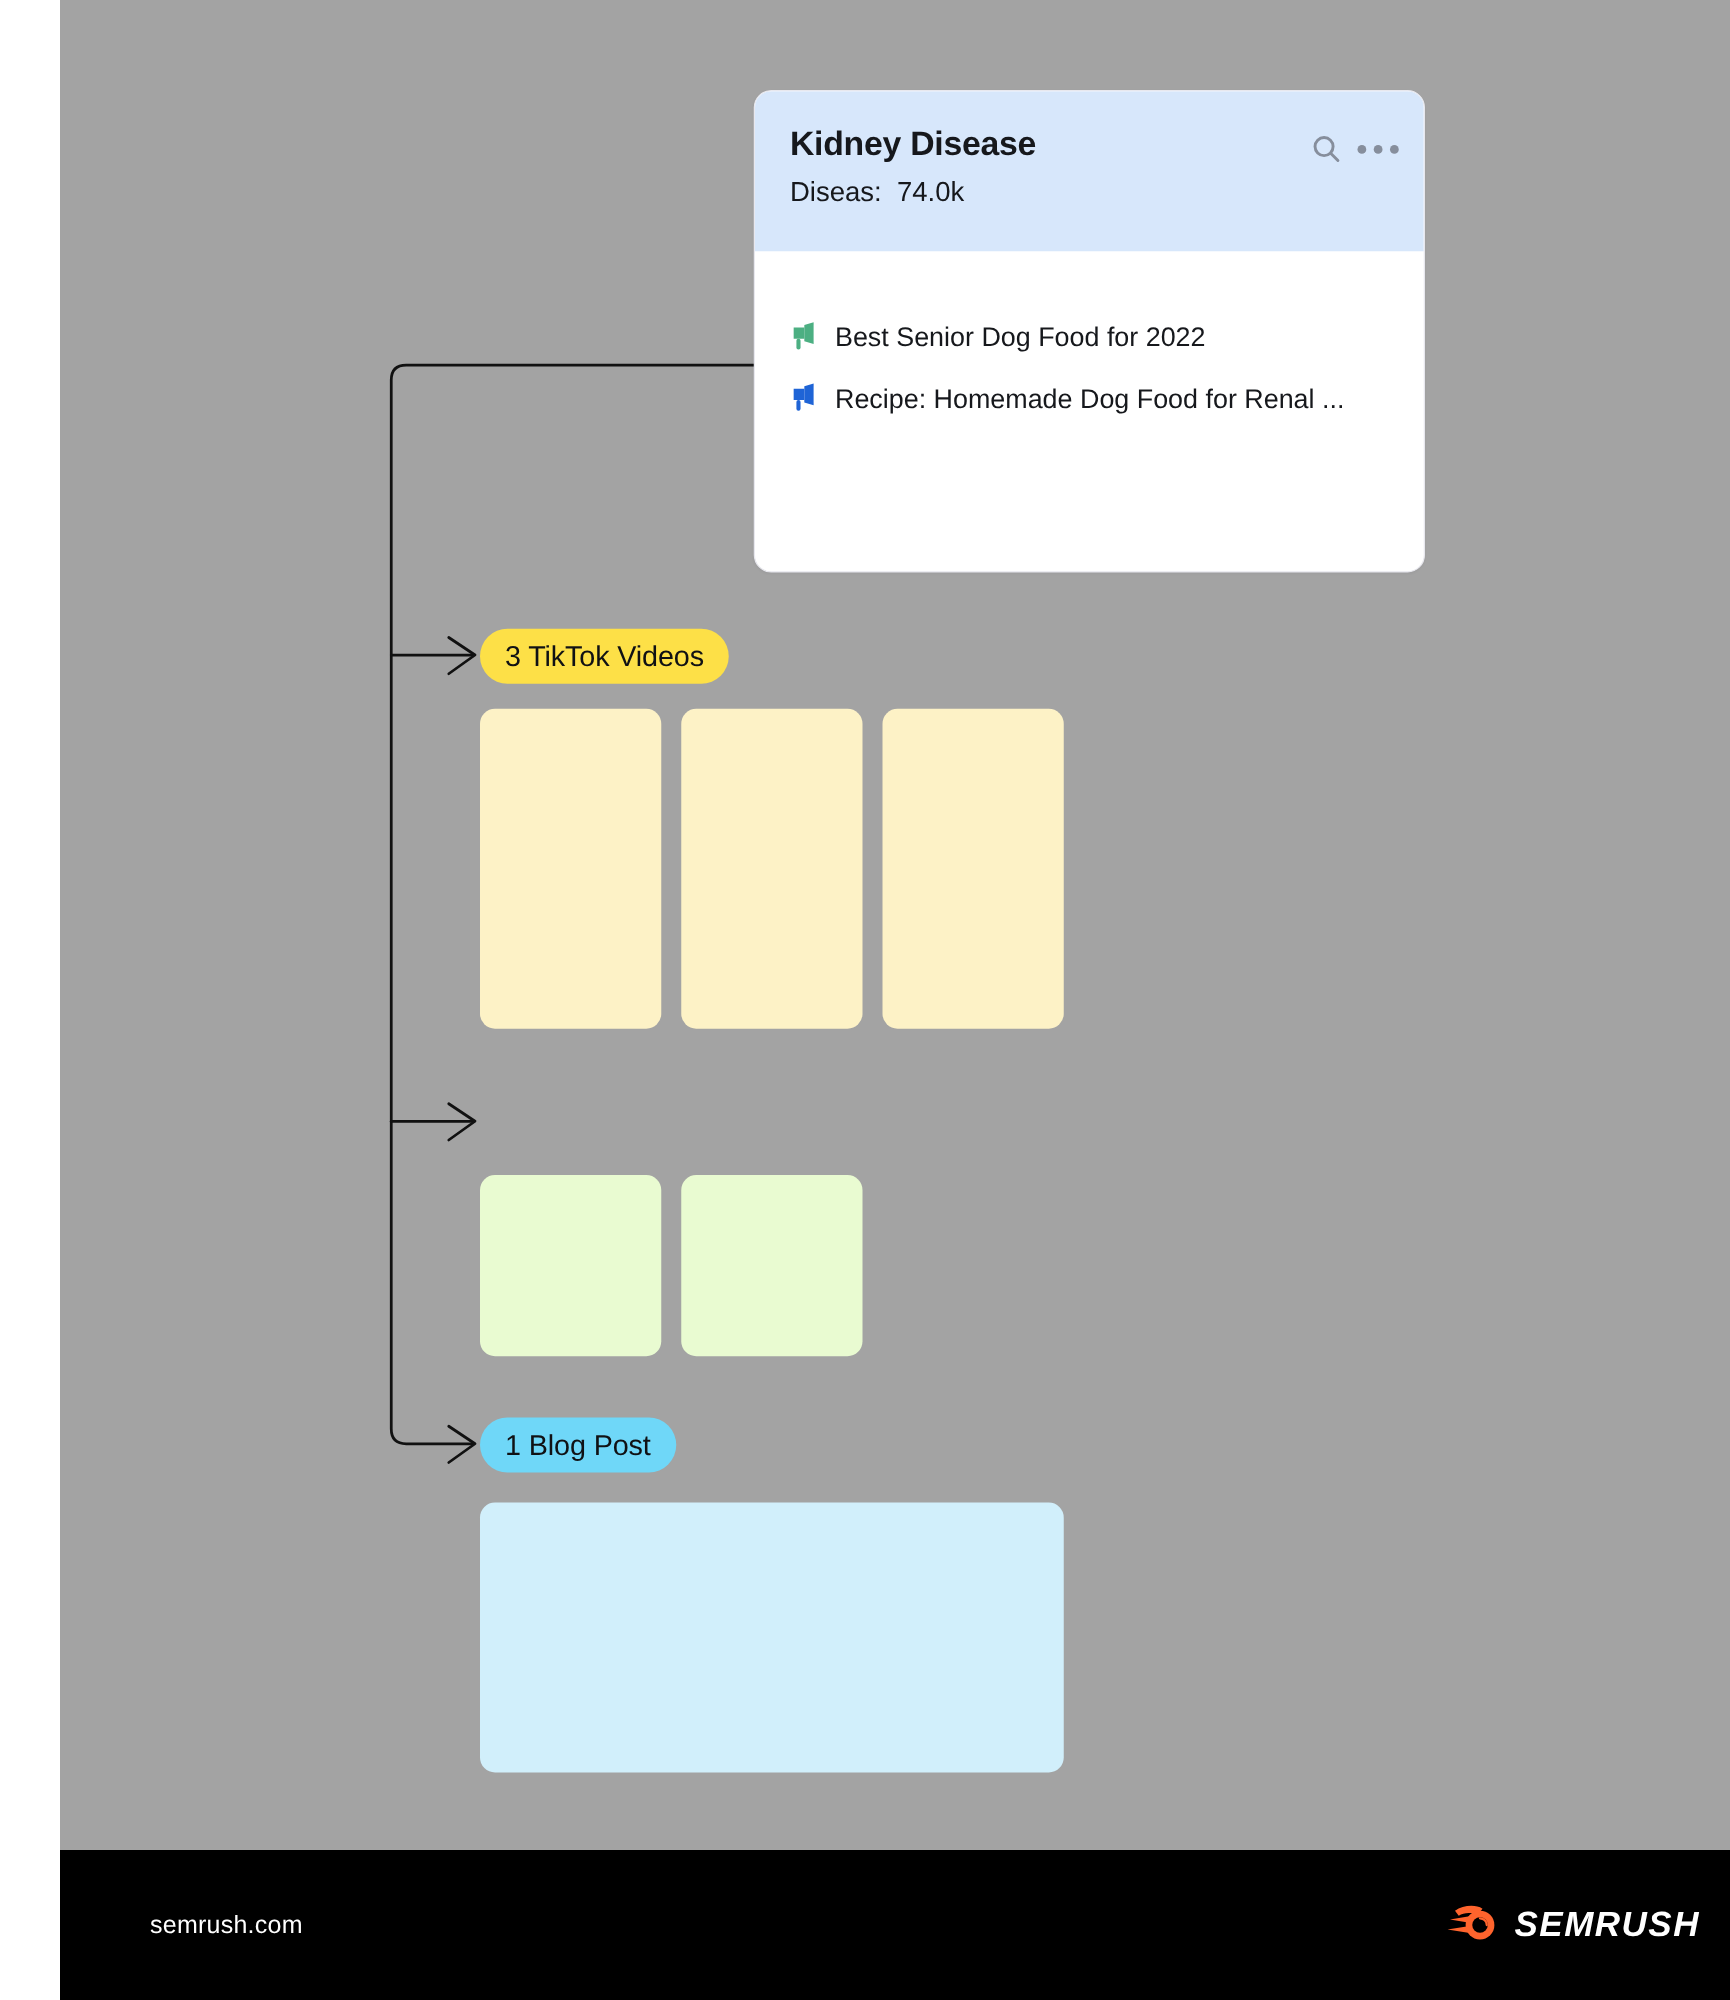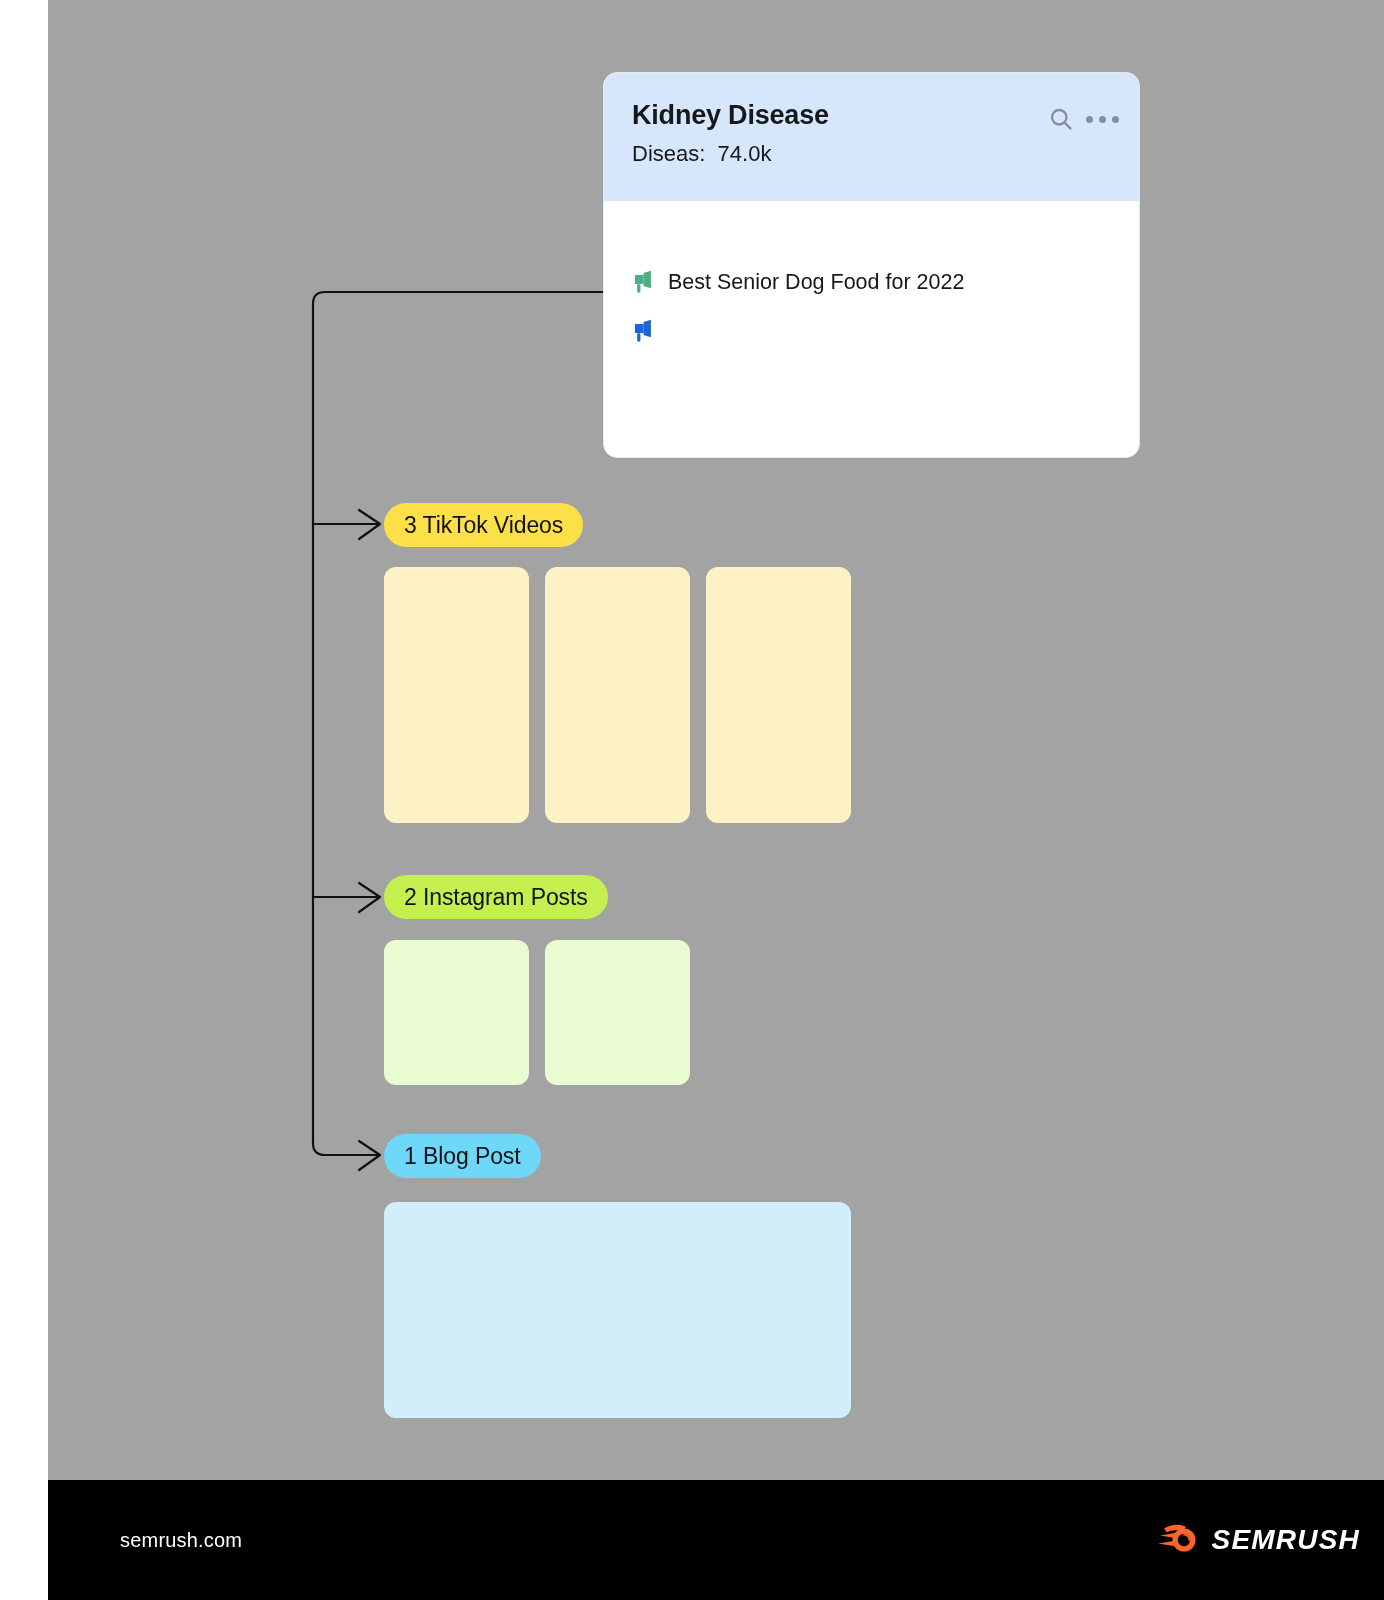--- a/index.html
+++ b/index.html
@@ -65,21 +65,20 @@
     cursor: pointer;
   }
   #card-search-icon { right: 64px; }
   #card-more-icon   { right: 14px; }
   .dots { display: flex; gap: 6px; align-items: center; height: 28px; padding: 0 6px; }
   .dots span { width: 7px; height: 7px; border-radius: 50%; background: #868e9c; display: block; }
 
   #card-body { padding: 56px 0 0 0; }
   .kw-item {
     display: flex;
-    align-items: center;
     height: 49px;
     padding: 0 20px 0 28px;
     gap: 14px;
     cursor: pointer;
   }
   .kw-text {
     font-size: 21.5px;
     color: #16181c;
     white-space: nowrap;
     overflow: hidden;
@@ -200,31 +199,31 @@
         <span class="kw-text">Best Senior Dog Food for 2022</span>
       </div>
 
 
       <div class="kw-item">
         <svg class="megaphone" viewBox="0 0 24 26">
           <path d="M3.2 5.4 L12.5 5.4 L12.5 15.2 L3.2 15.2 Z" fill="#1f64d6"></path>
           <path d="M12.5 3.2 L20.6 0.8 L20.6 19.8 L12.5 17.4 Z" fill="#1f64d6"></path>
           <rect x="5.6" y="15.2" width="3.6" height="9.4" rx="1.7" fill="#1f64d6"></rect>
         </svg>
+        <span class="kw-text">Recipe: Homemade Dog Food for Renal ...</span>
       </div>
 
     </div>
   </div>
 
   <div class="badge" id="badge-tiktok">3 TikTok Videos</div>
   <div class="tile tile-tiktok" id="tile-tiktok-1"></div>
   <div class="tile tile-tiktok" id="tile-tiktok-2"></div>
   <div class="tile tile-tiktok" id="tile-tiktok-3"></div>
 
-  <div class="badge" id="badge-instagram">2 Instagram Posts</div>
   <div class="tile tile-instagram" id="tile-ig-1"></div>
   <div class="tile tile-instagram" id="tile-ig-2"></div>
 
   <div class="badge" id="badge-blog">1 Blog Post</div>
   <div class="tile" id="tile-blog"></div>
 
   <div id="footer">
     <div id="footer-url">semrush.com</div>
     <div id="footer-logo">
       <svg width="42" height="38" viewBox="0 0 42 38">

